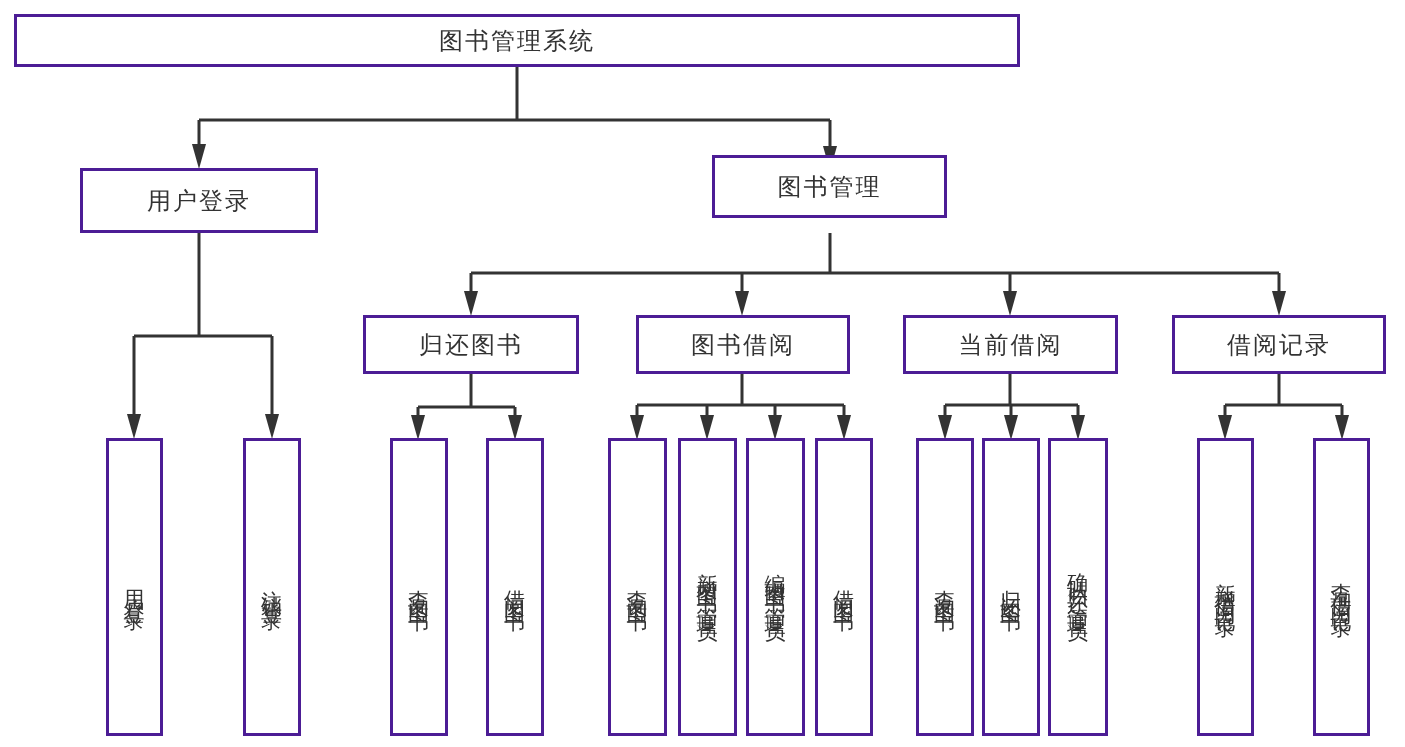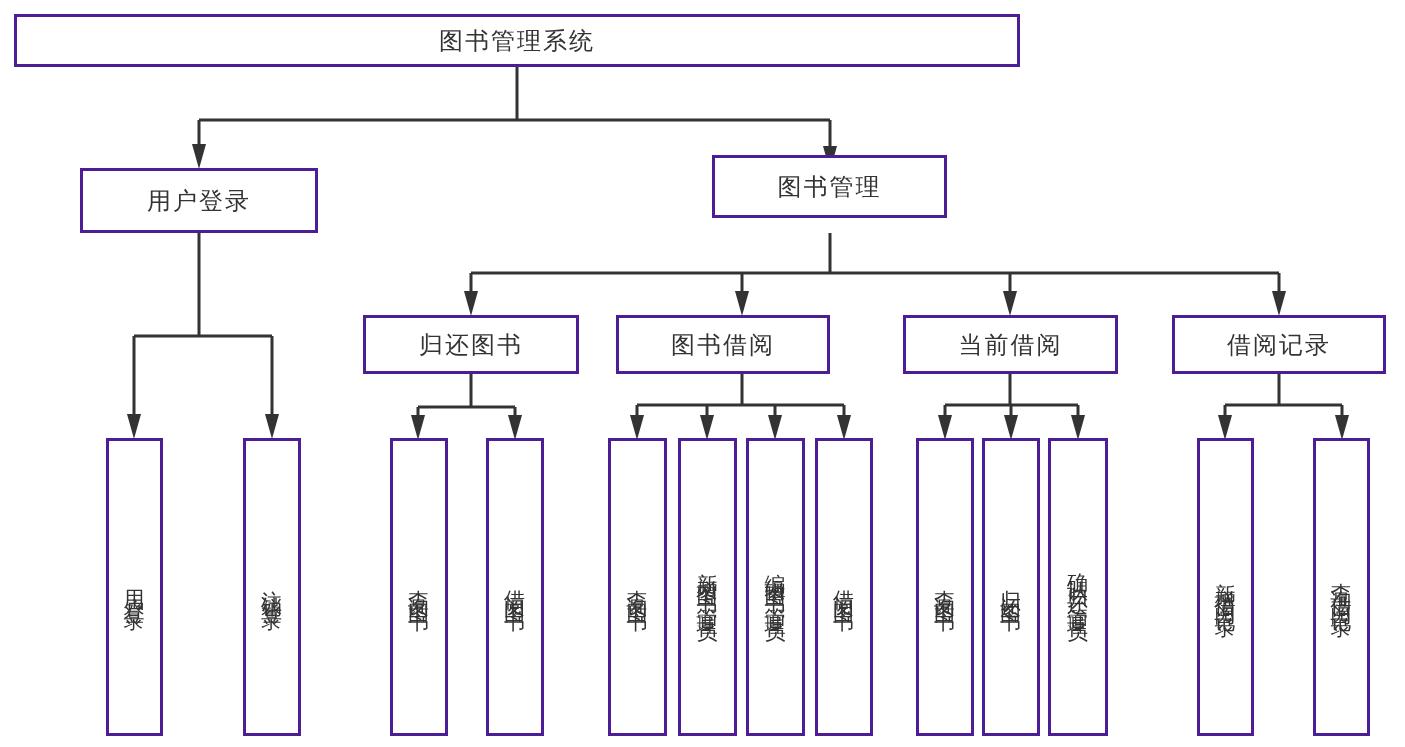--- a/index.html
+++ b/index.html
@@ -113,21 +113,21 @@
   <div class="box h" style="left:80px; top:168px; width:238px; height:65px;">
     <span>用户登录</span>
   </div>
   <div class="box h" style="left:712px; top:155px; width:235px; height:63px;">
     <span>图书管理</span>
   </div>
 
   <div class="box h" style="left:363px; top:315px; width:216px; height:59px;">
     <span>归还图书</span>
   </div>
-  <div class="box h" style="left:616px; top:315px; width:214px; height:59px;">
+  <div class="box h" style="left:636px; top:315px; width:214px; height:59px;">
     <span>图书借阅</span>
   </div>
   <div class="box h" style="left:903px; top:315px; width:215px; height:59px;">
     <span>当前借阅</span>
   </div>
   <div class="box h" style="left:1172px; top:315px; width:214px; height:59px;">
     <span>借阅记录</span>
   </div>
 
   <div class="box v" style="left:106px; width:57px;">

